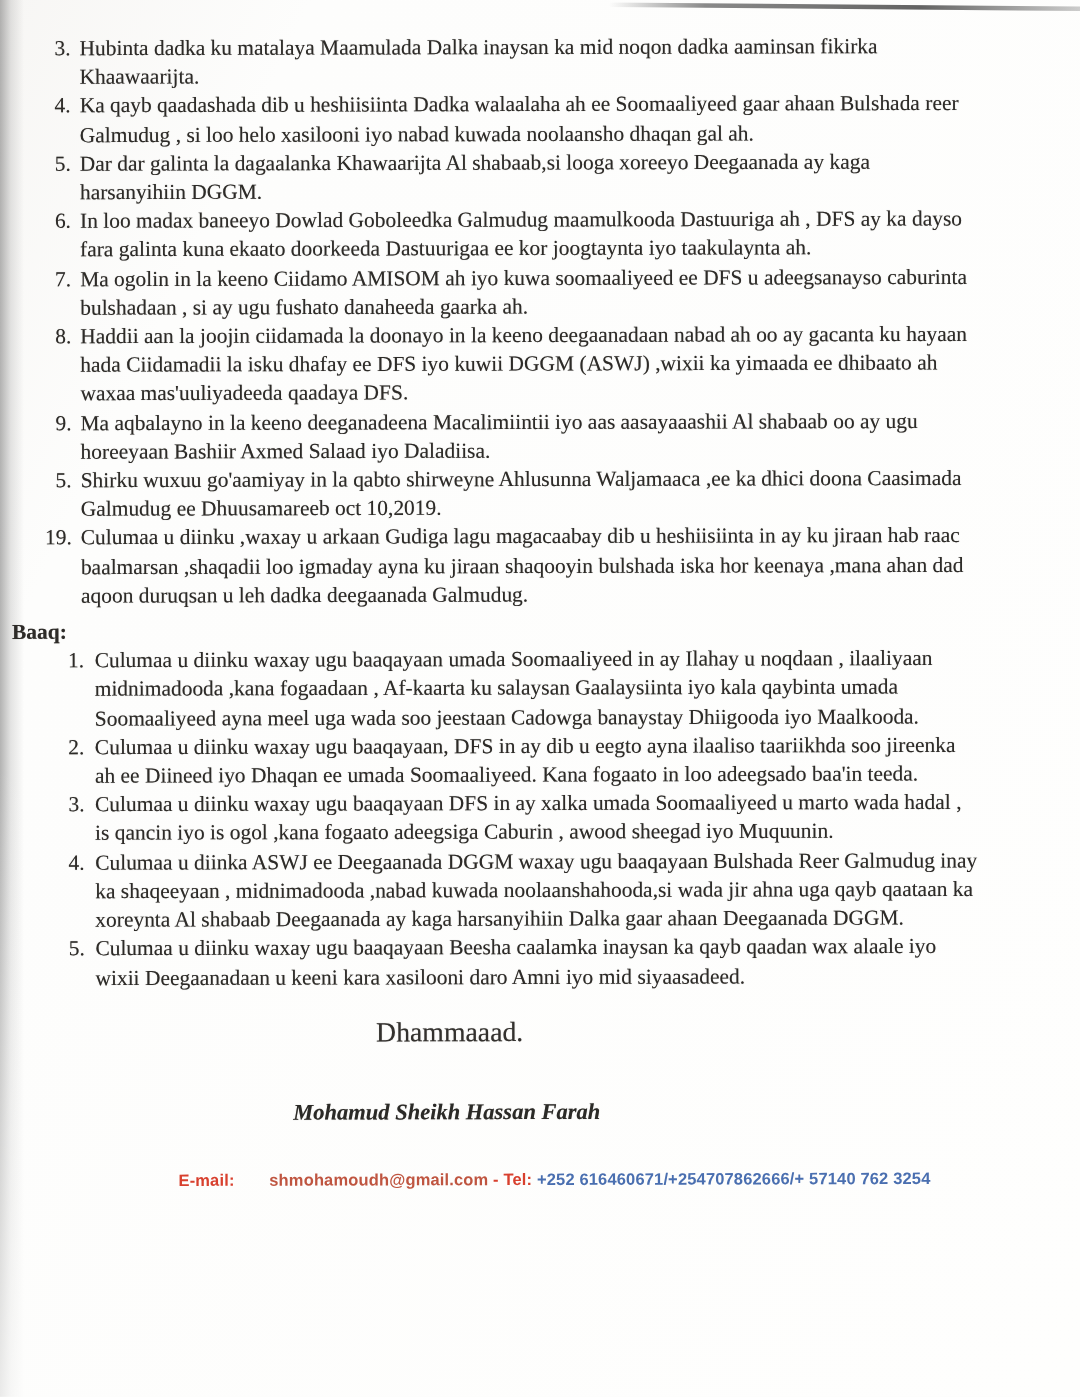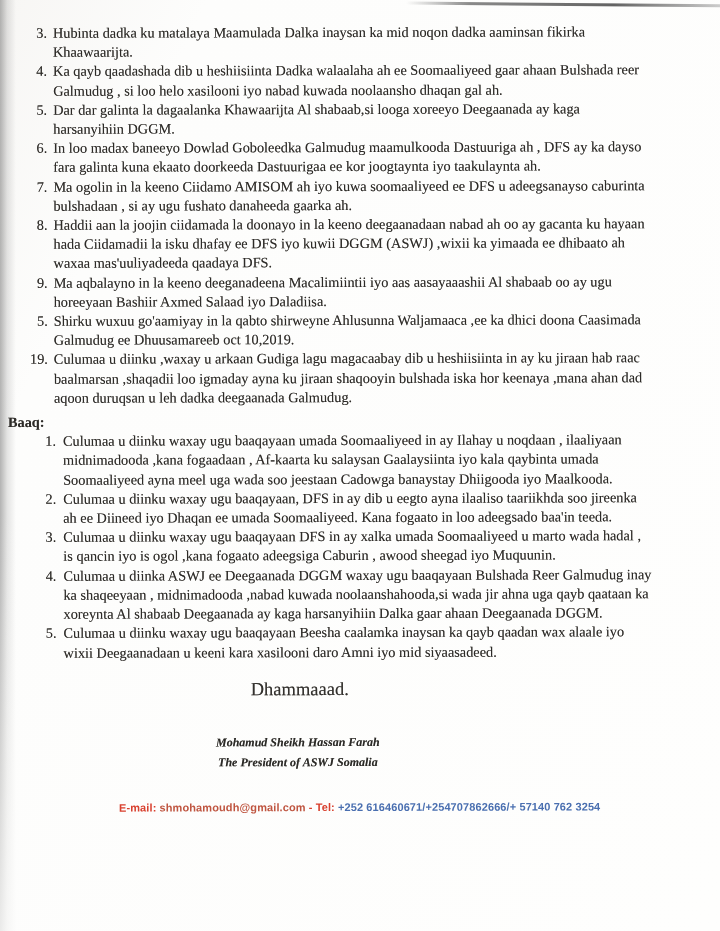--- a/index.html
+++ b/index.html
@@ -85,34 +85,34 @@
     font-size: 18.5px;
     line-height: 22px;
     color: #33312e;
   }
   .signature {
     margin: 32px 0 0 147px;
     width: 300px;
     text-align: center;
     font-weight: bold;
     font-style: italic;
-    font-size: 12px;
+    font-size: 15px;
     line-height: 20px;
     color: #2b2a27;
   }
   .contact {
     margin: 26px 0 0 118px;
     font-family: "Liberation Sans", "DejaVu Sans", sans-serif;
     font-size: 11px;
     font-weight: 600;
     letter-spacing: 0.1px;
     text-shadow: none;
   }
   .contact .email-label { color: #d8402e; }
-  .contact .email-addr  { color: #bf5540; }
+  .contact .email-addr  { color: #bf5540; margin-left: 20px; }
   .contact .tel-label   { color: #d8402e; }
   .contact .phones      { color: #4a6fb0; }
 </style>
 </head>
 <body>
 
 <div class="page">
   <div class="scan-shadow"></div>
   <div class="scan-line"></div>
 
@@ -179,21 +179,20 @@
       <div class="row">
         <span class="num">5.</span>
         <span class="txt">Culumaa u diinku waxay ugu baaqayaan Beesha caalamka inaysan ka qayb qaadan wax alaale iyo wixii Deegaanadaan u keeni kara xasilooni daro Amni iyo mid siyaasadeed.</span>
       </div>
     </div>
 
     <div class="closing">Dhammaaad.</div>
 
     <div class="signature">
       <div>Mohamud Sheikh Hassan Farah</div>
-      <div>The President of ASWJ Somalia</div>
     </div>
 
     <div class="contact">
       <span class="email-label">E-mail:</span>
       <span class="email-addr">shmohamoudh@gmail.com</span>
       <span class="tel-label">- Tel:</span>
       <span class="phones">+252 616460671/+254707862666/+ 57140 762 3254</span>
     </div>
 
   </div>

